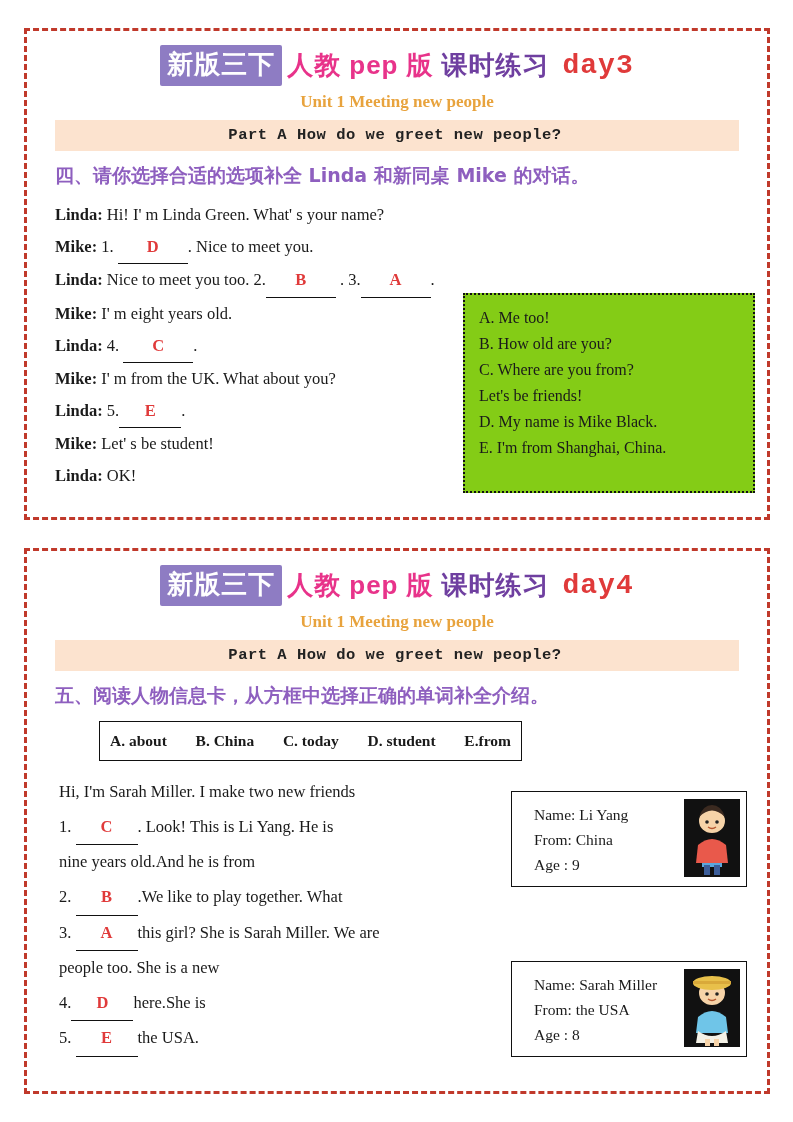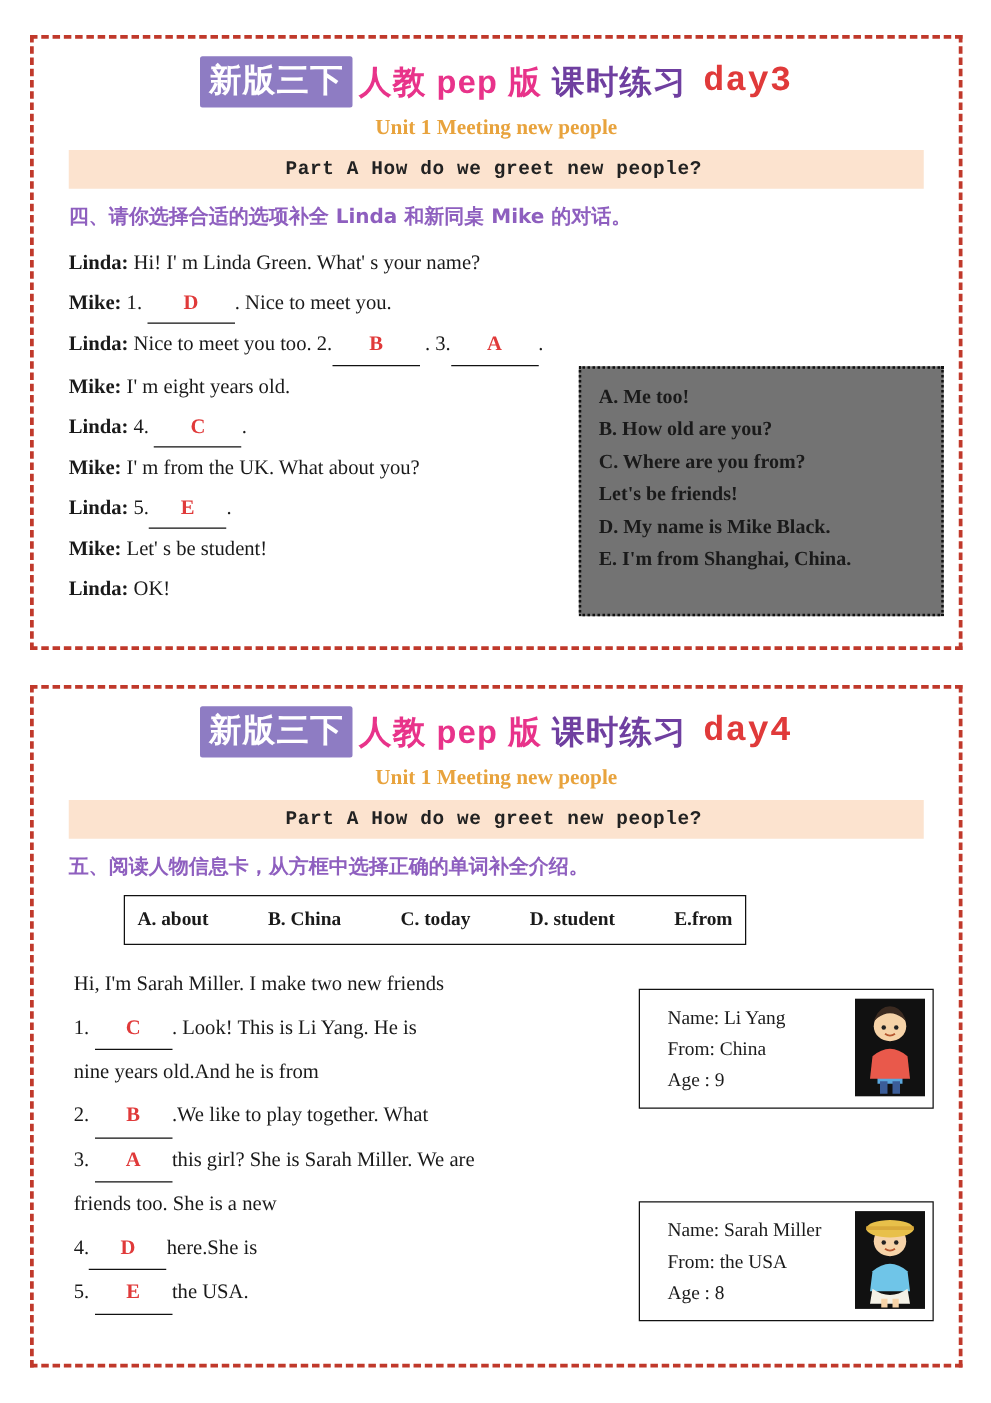--- a/index.html
+++ b/index.html
@@ -64,21 +64,21 @@
     font-family:"Liberation Mono", monospace;
     font-weight:bold;font-size:15.5px;
     color:#222;padding:6px 4px 7px 0;
     letter-spacing:0.5px;
   }
   .qline{
     margin:12px 0 0 28px;
     color:#8e5fbf;font-weight:bold;font-size:16.5px;
     font-family:"Liberation Serif", serif;
   }
-  .qline .cn{font-family:"DejaVu Sans", sans-serif;font-size:16px;}
+  .qline .cn{font-family:"DejaVu Sans", sans-serif;font-size:19px;}
 
   
   .dialog{margin:10px 0 0 28px;width:690px;position:relative;}
   .drow{
     font-size:16.5px;line-height:1.95;
     font-family:"Liberation Serif", serif;
     white-space:nowrap;
   }
   .spk{font-weight:bold;}
   .blank{
@@ -87,35 +87,34 @@
     text-align:center;color:#e03a3a;
     font-weight:bold;font-family:"Liberation Serif", serif;
   }
   .blank.sm{min-width:62px;}
 
   .optbox{
     position:absolute;
     border:2.5px dotted #111;
     box-sizing:border-box;
     padding:10px 14px;
-    background:#737373;
-    font-weight:bold;
+    background:#84cc16;
   }
   #optbox1{left:436px;top:262px;width:292px;height:200px;}
   .optbox .o{
     font-size:16px;line-height:1.62;
     font-family:"Liberation Serif", serif;
     white-space:nowrap;
   }
 
   
   .wordbox{
     margin:12px 0 0 72px;
     border:1.8px solid #111;
-    width:498px;box-sizing:border-box;
+    width:423px;box-sizing:border-box;
     padding:10px 10px;
     display:flex;justify-content:space-between;
     font-weight:bold;font-size:15.5px;
     font-family:"Liberation Serif", serif;
   }
   .passage{
     margin:14px 0 0 32px;width:440px;
   }
   .prow{
     font-size:16.5px;line-height:2.1;
@@ -252,21 +251,21 @@
       <div class="prow">
         <span>  nine years old.And he is from</span>
       </div>
       <div class="prow">
         <span>2. </span><span class="blank sm">B</span><span>.We like to play together. What</span>
       </div>
       <div class="prow">
         <span>3. </span><span class="blank sm">A</span><span>this girl? She is Sarah Miller. We are</span>
       </div>
       <div class="prow">
-        <span>friends too. She is a new</span>
+        <span>people too. She is a new</span>
       </div>
       <div class="prow">
         <span>4.</span><span class="blank sm">D</span><span>here.She is</span>
       </div>
       <div class="prow">
         <span>5. </span><span class="blank sm">E</span><span>the USA.</span>
       </div>
     </div>
 
     <div class="infocard" id="info1">

